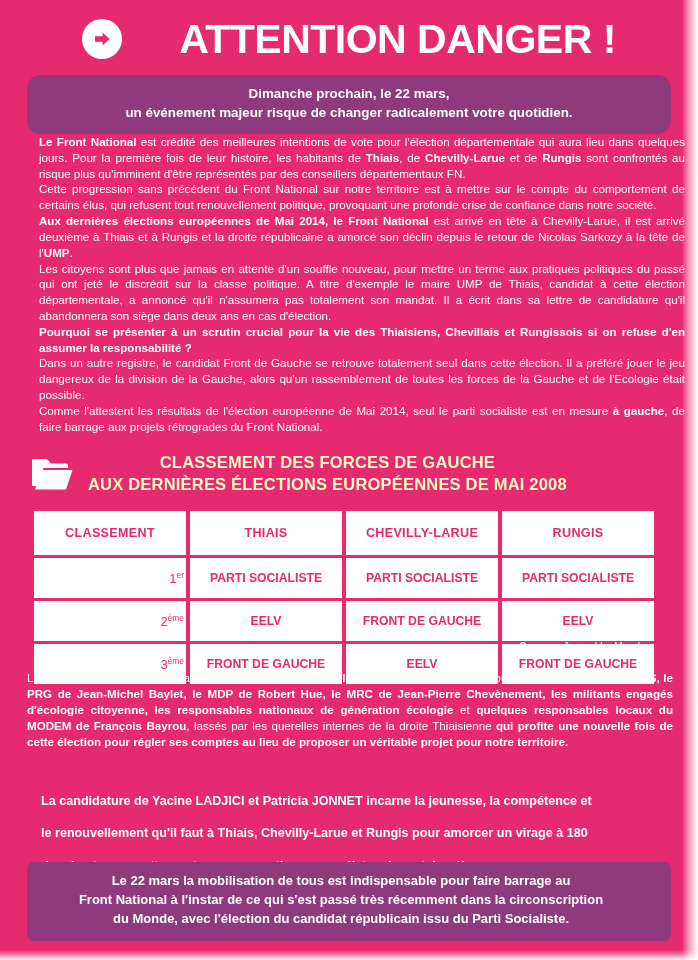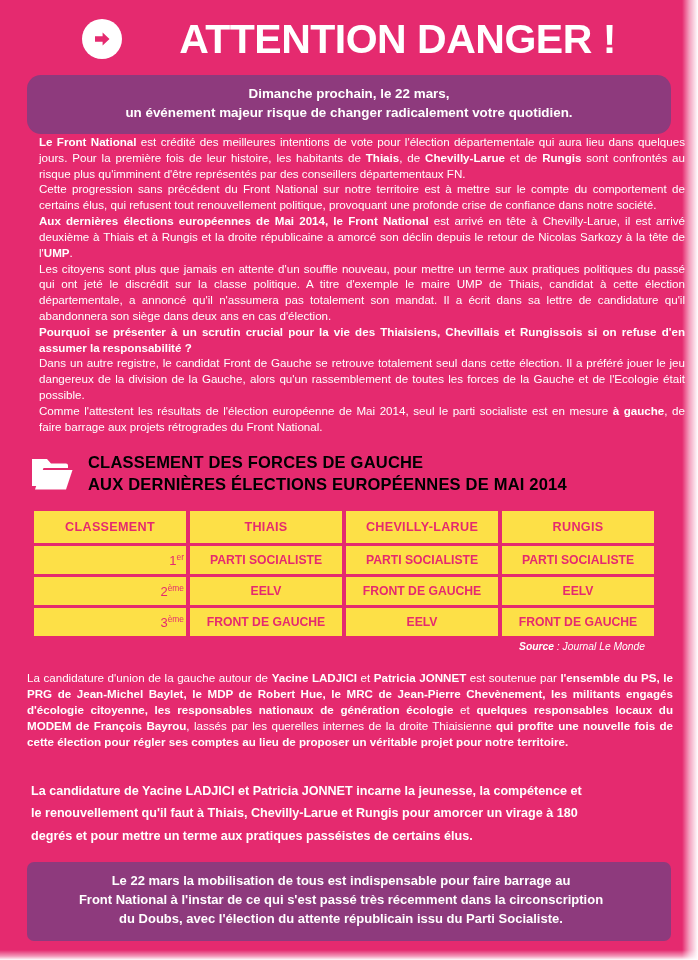--- a/index.html
+++ b/index.html
@@ -99,45 +99,46 @@
     display: flex;
     align-items: center;
   }
   .folder-icon {
     width: 44px; height: 40px;
     flex: 0 0 auto;
     margin-right: 14px;
   }
   .folder-icon svg { display: block; }
   .section-head-text {
-    color: #000000;
+    color: #fef9c3;
     font-size: 16.5px;
     font-weight: bold;
     line-height: 1.32;
     letter-spacing: 0.2px;
+    text-align: center;
   }
 
   
   .rank-table {
     position: absolute;
     left: 30px; top: 508px;
     width: 615px;
     border-collapse: separate;
     border-spacing: 4px 3px;
     table-layout: fixed;
   }
   .rank-table td {
-    background: #fde047;
+    background: #ffffff;
     color: #e52a6f;
     text-align: center;
     font-size: 12.2px;
     font-weight: bold;
     height: 28px;
     vertical-align: middle;
-    padding: 0 2px;
+    padding: 6px 2px;
   }
   .rank-table td.rank-head {
     font-size: 12.6px;
     height: 32px;
     letter-spacing: 0.3px;
   }
   .rank-table td.rank-label {
     font-weight: normal;
     font-size: 13px;
     text-align: right;
@@ -176,21 +177,21 @@
   .closing-copy {
     position: absolute;
     left: 27px; top: 778px;
     width: 630px;
     color: #ffffff;
     font-size: 12.6px;
     font-weight: bold;
     line-height: 1.45;
     text-align: left;
   }
-  .closing-copy p { margin: 4px; }
+  .closing-copy p { margin: 14px; }
 
   
   .banner-bottom {
     position: absolute;
     left: 27px; top: 862px;
     width: 644px;
     padding: 10px 28px 12px 12px;
     box-sizing: border-box;
     background: #8e3a7d;
     border-radius: 7px;
@@ -232,21 +233,21 @@
 
   <div class="section-head">
     <div class="folder-icon">
       <svg width="44" height="40" viewBox="0 0 44 40" aria-hidden="true">
         <path d="M2 5 h15 l4 4.5 h15 a2 2 0 0 1 2 2 V14 H13.5 L7 32 H2 Z" fill="#ffffff"></path>
         <path d="M11.5 16 H42.5 L36 35.5 H5 Z" fill="#ffffff"></path>
       </svg>
     </div>
     <div class="section-head-text">
       <div>CLASSEMENT DES FORCES DE GAUCHE</div>
-      <div>AUX DERNIÈRES ÉLECTIONS EUROPÉENNES DE MAI 2014</div>
+      <div>AUX DERNIÈRES ÉLECTIONS EUROPÉENNES DE MAI 2008</div>
     </div>
   </div>
 
   <table class="rank-table">
     <colgroup>
       <col class="col-rank">
         <col class="col-city">
         <col class="col-city">
         <col class="col-city">
     </colgroup>
@@ -288,18 +289,18 @@
 
   <div class="closing-copy">
     <p>La candidature  de Yacine LADJICI et Patricia JONNET incarne la jeunesse, la compétence et</p>
     <p>le renouvellement qu'il faut à Thiais, Chevilly-Larue et Rungis pour amorcer un virage à 180</p>
     <p>degrés  et pour mettre un terme aux pratiques passéistes de certains élus.</p>
   </div>
 
   <div class="banner-bottom">
     <div>Le 22 mars la mobilisation de tous est indispensable pour faire barrage au</div>
     <div>Front National à l'instar de ce qui s'est passé très récemment dans la circonscription</div>
-    <div>du Doubs, avec l'élection du attente républicain issu du Parti Socialiste.</div>
+    <div>du Monde, avec l'élection du candidat républicain issu du Parti Socialiste.</div>
   </div>
 
   <div class="scan-edge-right"></div>
   <div class="scan-edge-bottom"></div>
 </div>
 
 </body></html>

